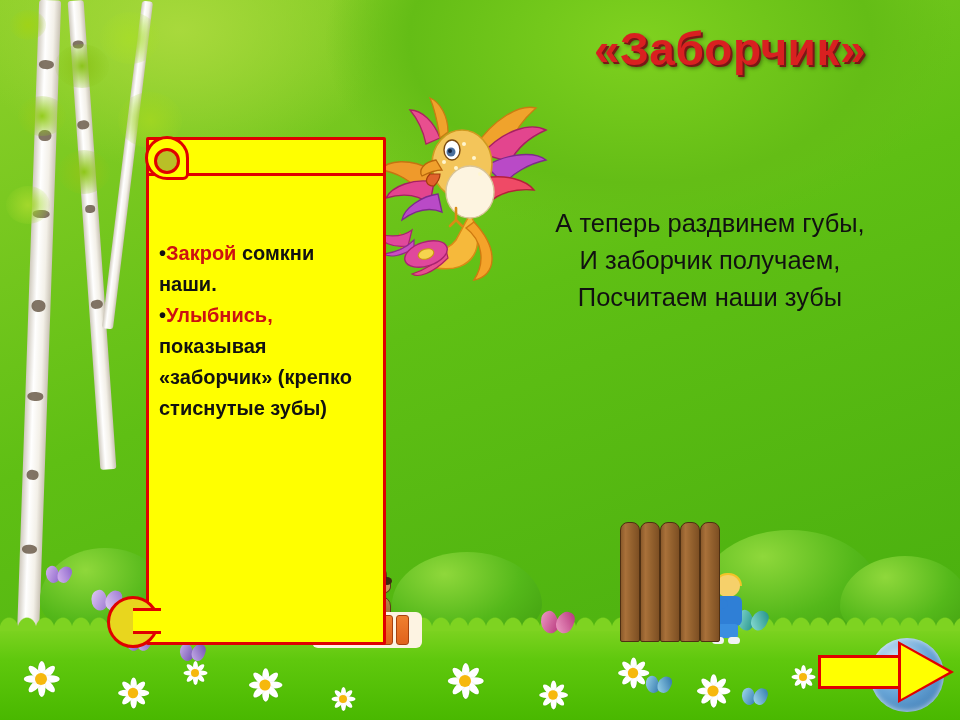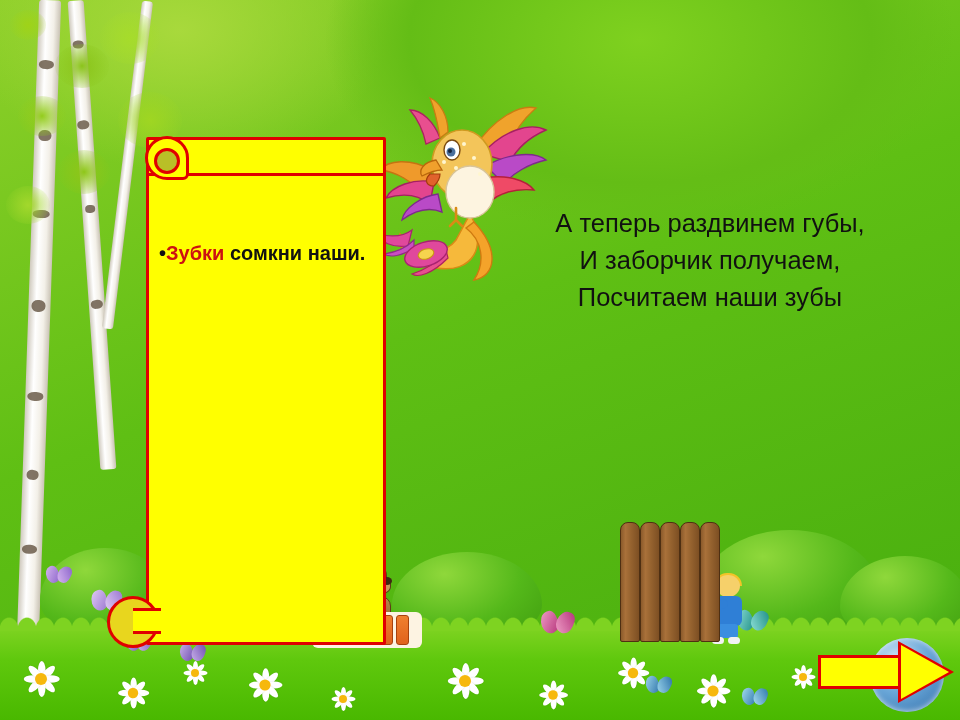--- a/index.html
+++ b/index.html
@@ -457,40 +457,42 @@
       <path d="M58 64 C 46 66, 40 74, 44 80 C 52 76, 58 74, 64 74 Z" fill="#f0a02c" stroke="#b9670c" stroke-width="1.3"></path>
       <path d="M52 78 C 46 84, 48 90, 56 90 C 60 86, 62 82, 62 78 Z" fill="#e1622c" stroke="#a33c0c" stroke-width="1.2"></path>
 
       <path d="M78 112 l0 12 M78 124 l-6 6 M78 124 l6 6" stroke="#d98a15" stroke-width="2.6" fill="none" stroke-linecap="round"></path>
 
       <ellipse cx="48" cy="158" rx="22" ry="12" transform="rotate(-18 48 158)" fill="#e0489c" stroke="#a82270" stroke-width="1.4"></ellipse>
       <ellipse cx="48" cy="158" rx="8" ry="5" transform="rotate(-18 48 158)" fill="#f6d44e" stroke="#c79a0f" stroke-width="1"></ellipse>
     </svg>
   </div>
 
+  <div class="title">«Заборчик»</div>
 
   <div class="poem">
     <div>А теперь раздвинем губы,</div>
     <div>И заборчик получаем,</div>
     <div>Посчитаем наши зубы</div>
   </div>
 
   <div class="scroll-box">
     <div class="scroll-topline"></div>
     <div class="curl-tl">
       <div class="outer"></div>
         <div class="inner"></div>
     </div>
     <div class="curl-bl">
       <div class="disc"></div>
         <div class="notch"></div>
     </div>
 
     <div class="scroll-text">
-      <p><span>•</span><span class="hl">Зубки</span><span> сомкни наши.</span></p>
+      <p><span>•</span><span class="hl">Закрой</span><span> сомкни наши.</span></p>
+      <p><span>•</span><span class="hl">Улыбнись,</span><span> показывая «заборчик» (крепко стиснутые зубы)</span></p>
     </div>
   </div>
 
   <div class="next-orb"></div>
   <div class="next-arrow">
     <div class="shaft"></div>
     <div class="headline"></div>
     <div class="head" style="left:83px;top:4px;width:48px;height:54px;"></div>
   </div>
 

